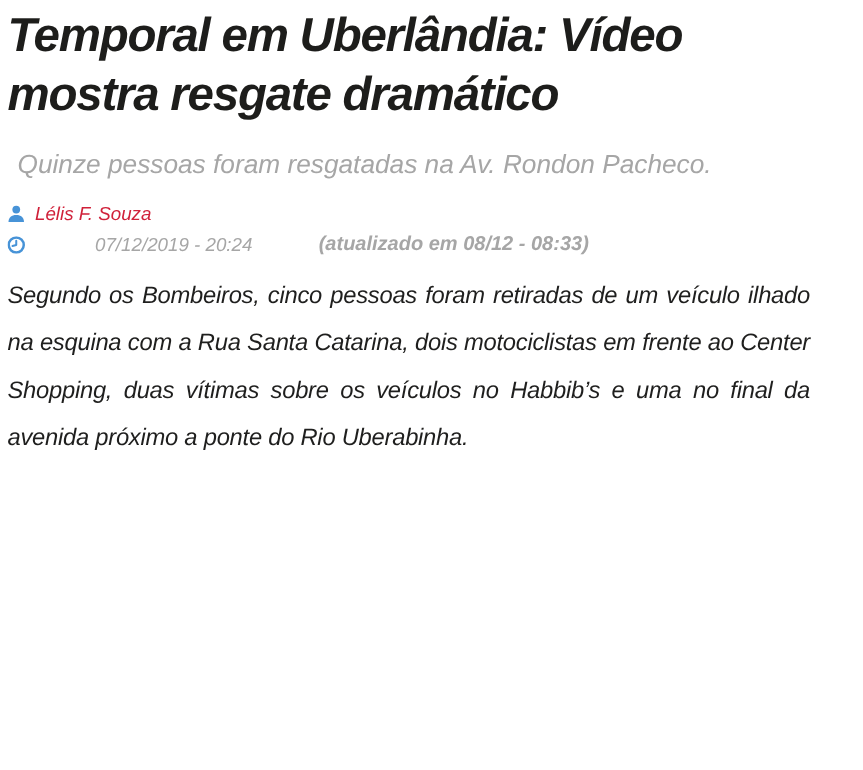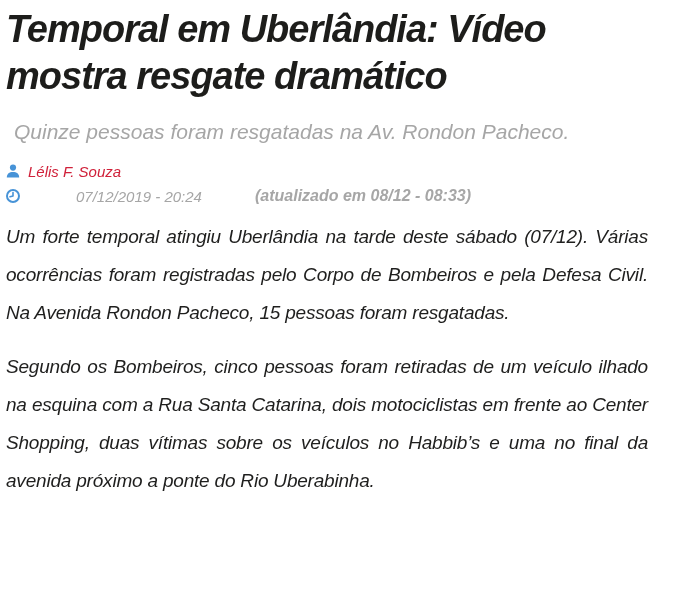--- a/index.html
+++ b/index.html
@@ -124,17 +124,16 @@
           <polyline points="7,3.6 7,7 4,7.8" fill="none" stroke="#4793d7" stroke-width="1.6" stroke-linecap="round" stroke-linejoin="round"></polyline>
         </svg>
       </span>
       <span class="date-text">07/12/2019 - 20:24</span>
       <span class="updated-text">(atualizado em 08/12 - 08:33)</span>
     </div>
 
   </div>
 
   <div class="body-text">
-    <p>Um forte temporal atingiu Uberlândia na tarde deste sábado (07/12). Várias ocorrências foram registradas pelo Corpo de Bombeiros e pela Defesa Civil. Na Avenida Rondon Pacheco, 15 pessoas foram resgatadas.</p>
     <p>Segundo os Bombeiros, cinco pessoas foram retiradas de um veículo ilhado na esquina com a Rua Santa Catarina, dois motociclistas em frente ao Center Shopping, duas vítimas sobre os veículos no Habbib’s e uma no final da avenida próximo a ponte do Rio Uberabinha.</p>
   </div>
 
 </div>
 
 </body></html>

